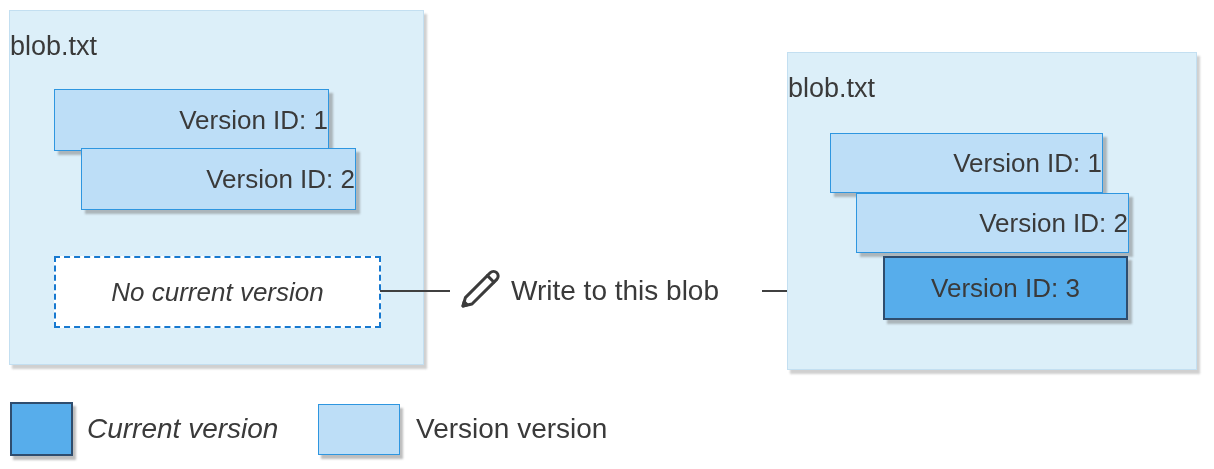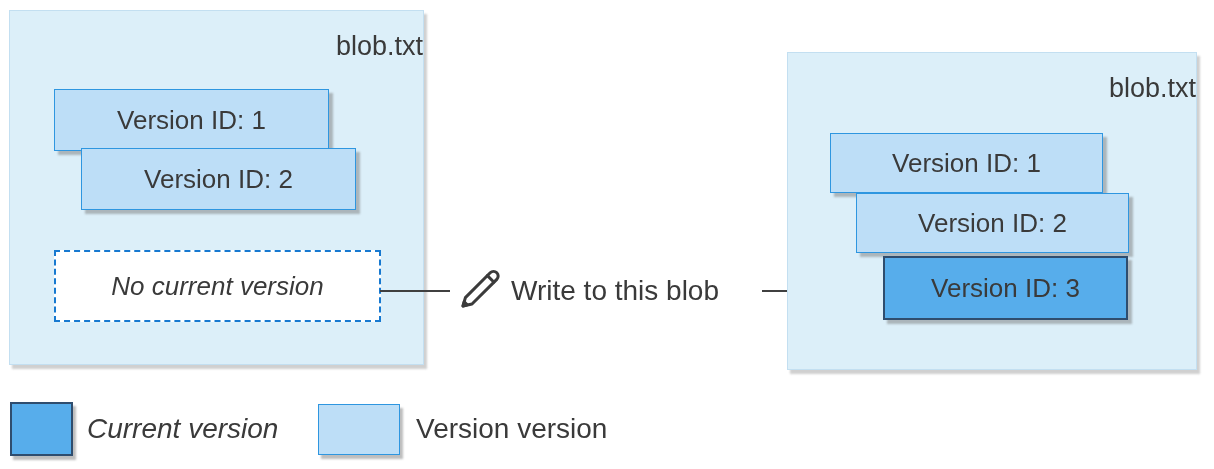--- a/index.html
+++ b/index.html
@@ -22,52 +22,53 @@
     background: var(--container-bg, #dceff9);
     border: 1px solid rgba(165, 205, 230, 0.45);
     box-shadow: 3px 4px 2px rgba(120, 120, 120, 0.35);
     box-sizing: border-box;
   }
   .container.left  { left: 9px;   top: 10px; width: 415px; height: 355px; }
   .container.right { left: 787px; top: 52px; width: 410px; height: 318px; }
   .blob-title {
     position: absolute;
     top: 20px; left: 0; right: 0;
-    text-align: right;
+    text-align: left;
     font-size: 27px;
     color: var(--text, #3a3a3a);
   }
   
   .vbox {
     position: absolute;
     display: flex;
     align-items: center;
     justify-content: center;
     font-size: 26px;
     color: var(--text, #3a3a3a);
     box-sizing: border-box;
     box-shadow: 4px 4px 2px rgba(110, 110, 110, 0.45);
   }
   .vbox.prev {
     background: var(--previous-fill, #bddef7);
     border: 1.5px solid var(--previous-border, #2e96e0);
+    justify-content: flex-end;
   }
   .vbox.cur {
     background: var(--current-fill, #57adeb);
     border: 2px solid var(--current-border, #2f4d6e);
   }
   .lv1 { left: 44px; top: 78px;  width: 275px; height: 62px; }
   .lv2 { left: 71px; top: 137px; width: 275px; height: 62px; }
   .rv1 { left: 42px; top: 80px;  width: 273px; height: 60px; }
   .rv2 { left: 68px; top: 140px; width: 273px; height: 60px; }
   .rv3 { left: 95px; top: 203px; width: 245px; height: 64px; }
   
   .dashed-box {
     position: absolute;
-    left: 44px; top: 239px;
+    left: 44px; top: 245px;
     width: 327px; height: 72px;
     background: #ffffff;
     border: 2px dashed var(--dashed-border, #1779d0);
     box-sizing: border-box;
     display: flex;
     align-items: center;
     justify-content: center;
     font-size: 26px;
     font-style: italic;
     color: var(--text, #3a3a3a);

